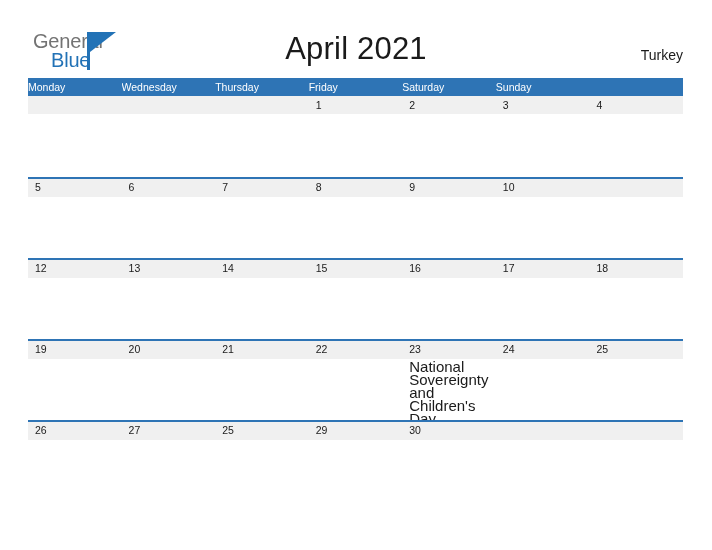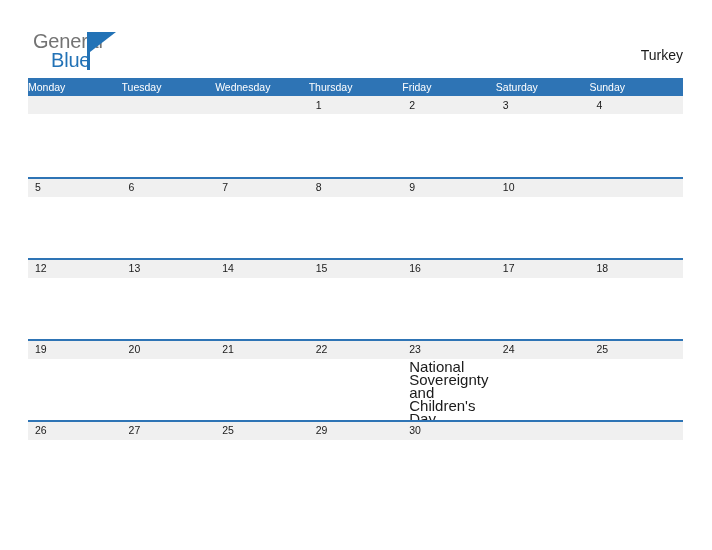--- a/index.html
+++ b/index.html
@@ -193,30 +193,30 @@
 
 <div id="top-bar">
 
   <div id="logo">
     <span id="logo-general">General</span>
     <span id="logo-bar"></span>
     <span id="logo-triangle"></span>
     <span id="logo-blue">Blue</span>
   </div>
 
+  <div id="page-title">April 2021</div>
 
   <div id="region-label">Turkey</div>
 
 </div>
 
 <div id="calendar">
 
   <div id="weekday-header" class="cal-row">
     <div class="cal-cell">Monday</div>
-    <div class="cal-cell">Tuesday</div>
     <div class="cal-cell">Wednesday</div>
     <div class="cal-cell">Thursday</div>
     <div class="cal-cell">Friday</div>
     <div class="cal-cell">Saturday</div>
     <div class="cal-cell">Sunday</div>
   </div>
 
   <div class="week-row first">
 
     <div class="band"></div>

